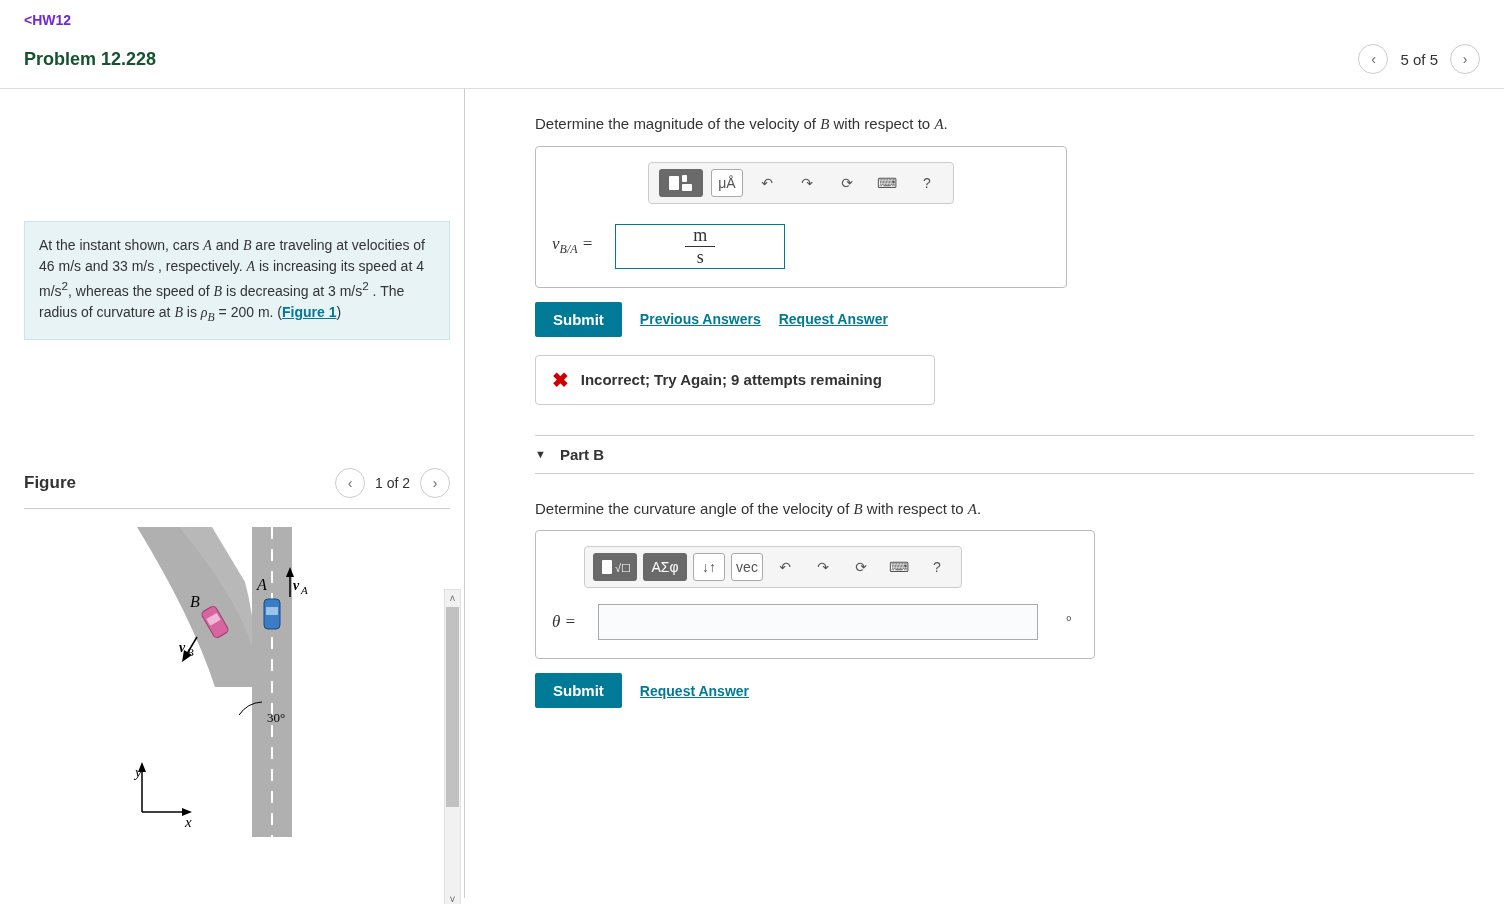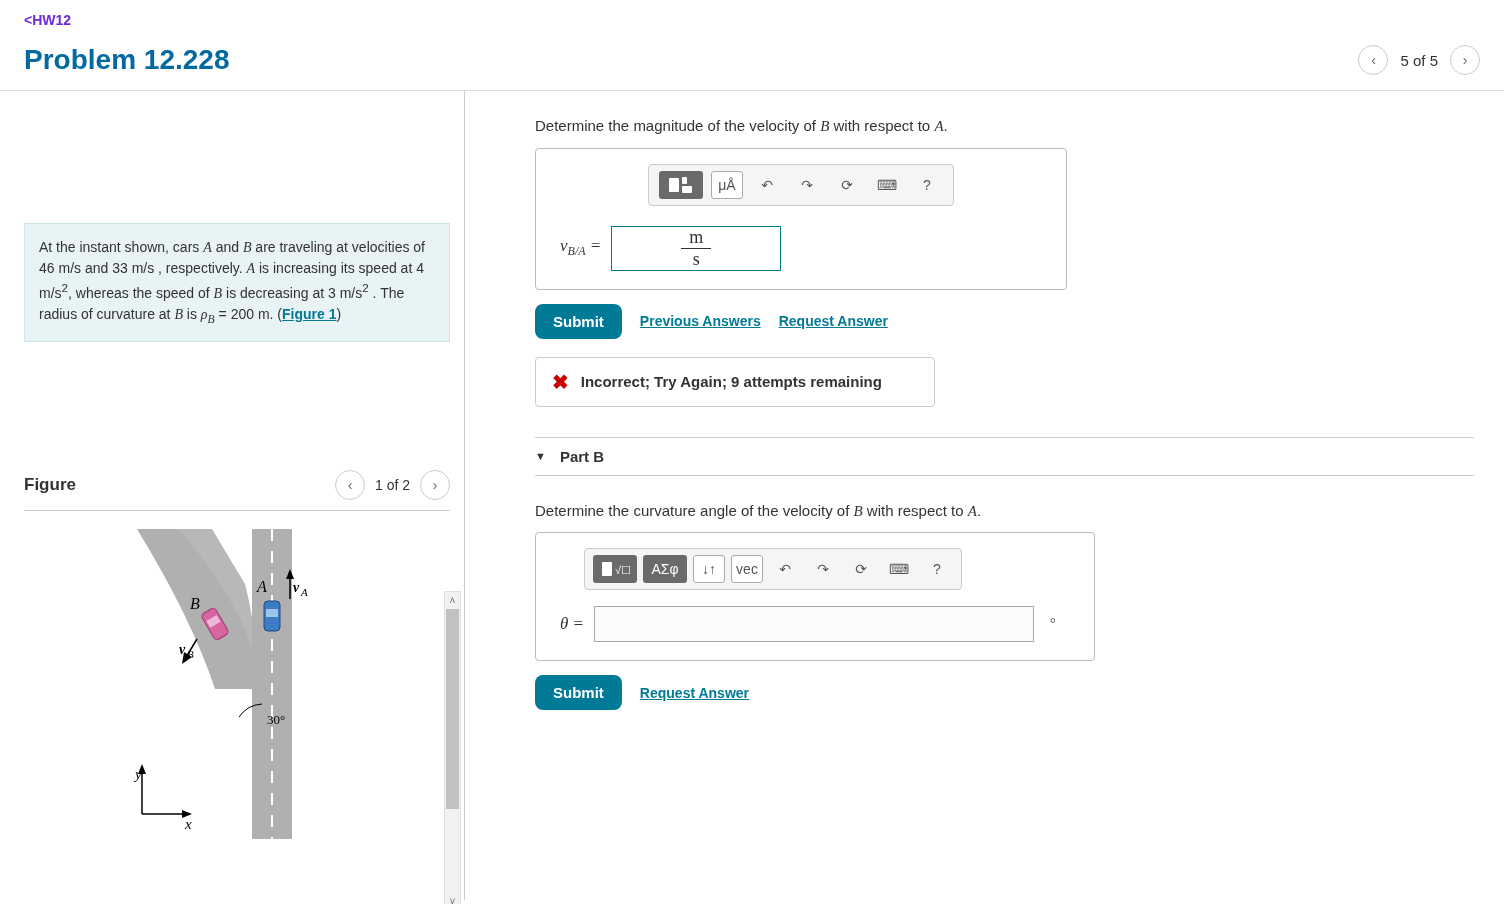--- a/index.html
+++ b/index.html
@@ -1,21 +1,21 @@
 <!DOCTYPE html>
 <html><head>
 <meta charset="utf-8">
 <style>
 * { box-sizing: border-box; margin: 0; padding: 0; }
 body { font-family: Arial, Helvetica, sans-serif; font-size: 14px; color: #333; background: #fff; }
 .container { width: 1504px; height: 904px; position: relative; }
 .header { padding: 12px 24px 0 24px; }
 .back-link { color: #6d28d9; font-weight: bold; font-size: 14px; text-decoration: none; }
 .title-row { display: flex; justify-content: space-between; align-items: center; padding: 16px 24px 14px 24px; border-bottom: 1px solid #ddd; }
-.title { font-size: 28px; font-weight: bold; color: #0369a1; }
+.title { font-size: 18px; font-weight: bold; color: #14532d; }
 .nav-controls { display: flex; align-items: center; gap: 12px; font-size: 15px; }
 .round-btn { width: 30px; height: 30px; border: 1px solid #ccc; border-radius: 50%; background: #fff; display: flex; align-items: center; justify-content: center; cursor: pointer; color: #666; font-size: 14px; }
 .body { display: flex; height: calc(904px - 95px); }
 .left-pane { width: 465px; border-right: 1px solid #ccc; padding: 24px 14px 0 24px; position: relative; }
 .right-pane { flex: 1; padding: 24px 30px 0 70px; overflow: hidden; }
 .spacer { height: 108px; }
 .info-box { background: #e7f3f5; border: 1px solid #cce5e9; padding: 13px 14px; font-size: 14px; line-height: 1.45; color: #333; margin-bottom: 32px; }
 .info-box .mi { font-family: 'Times New Roman', serif; font-style: italic; }
 .fig-head { display: flex; justify-content: space-between; align-items: center; margin-top: 128px; padding-bottom: 10px; border-bottom: 1px solid #ccc; }
 .fig-title { font-size: 17px; font-weight: bold; }
@@ -26,29 +26,29 @@
 .scroll-thumb { position: absolute; top: 17px; left: 1px; right: 1px; height: 200px; background: #c1c1c1; }
 .instruction { font-size: 15px; line-height: 1.5; margin-bottom: 10px; }
 .instruction .mi { font-family: 'Times New Roman', serif; font-style: italic; }
 .bold-instr { font-weight: bold; font-size: 15px; margin-bottom: 16px; }
 .answer-box { border: 1px solid #bbb; border-radius: 4px; padding: 15px 12px 18px 12px; width: 532px; margin-bottom: 14px; }
 .toolbar { display: flex; align-items: center; gap: 8px; padding: 6px 10px; border: 1px solid #ccc; border-radius: 4px; background: #f5f5f5; width: fit-content; margin: 0 auto 20px auto; }
 .tb-btn { width: 32px; height: 28px; display: flex; align-items: center; justify-content: center; border-radius: 3px; font-size: 14px; color: #555; }
 .tb-btn.dark { background: #6a6a6a; color: #fff; }
 .tb-btn.outlined { border: 1px solid #aaa; background: #fff; }
 .tb-btn.wide { width: 44px; }
-.input-row { display: flex; align-items: stretch; gap: 6px; font-family: 'Times New Roman', serif; margin-left: 8px; }
+.input-row { display: flex; align-items: stretch; gap: 18px; font-family: 'Times New Roman', serif; }
 .var-label { font-style: italic; font-size: 17px; align-self: center; padding: 0 4px; }
 .sub { font-size: 12px; vertical-align: sub; }
 .val-input { border: 1px solid #007a96; padding: 8px 10px; font-size: 22px; font-family: 'Times New Roman', serif; width: 170px; height: 54px; }
 .unit-box { border: 1px solid #007a96; width: 170px; display: flex; flex-direction: column; }
 .unit-top, .unit-bot { flex: 1; display: flex; align-items: center; justify-content: center; font-size: 18px; font-family: 'Times New Roman', serif; }
 .unit-div { width: 30px; height: 1px; background: #333; margin: 0 auto; }
 .btn-row { display: flex; align-items: center; gap: 18px; margin-bottom: 18px; }
-.submit-btn { background: #007a96; color: #fff; border: none; padding: 9px 18px; font-size: 15px; font-weight: bold; border-radius: 8px; cursor: pointer; }
+.submit-btn { background: #007a96; color: #fff; border: none; padding: 9px 18px; font-size: 15px; font-weight: bold; border-radius: 2px; cursor: pointer; }
 .link { color: #007a96; font-weight: bold; text-decoration: underline; font-size: 14px; cursor: pointer; }
 .feedback { border: 1px solid #ccc; border-radius: 4px; padding: 12px 16px; width: 400px; display: flex; align-items: center; gap: 12px; font-weight: bold; font-size: 15px; margin-bottom: 30px; }
 .x-icon { color: #cc0000; font-size: 20px; font-weight: bold; }
 .part-header { display: flex; align-items: center; gap: 14px; font-weight: bold; font-size: 15px; border-top: 1px solid #ccc; border-bottom: 1px solid #ccc; padding: 10px 0; margin-bottom: 24px; }
 .tri { font-size: 11px; }
 .val-input2 { border: 1px solid #aaa; width: 440px; height: 36px; background: #f9fbfc; }
 .deg { font-size: 14px; margin-left: 10px; }
 .toolbar2 { display: flex; align-items: center; gap: 6px; padding: 6px 8px; border: 1px solid #ccc; border-radius: 4px; background: #f5f5f5; width: fit-content; margin: 0 0 16px 36px; }
 </style>
 </head>

